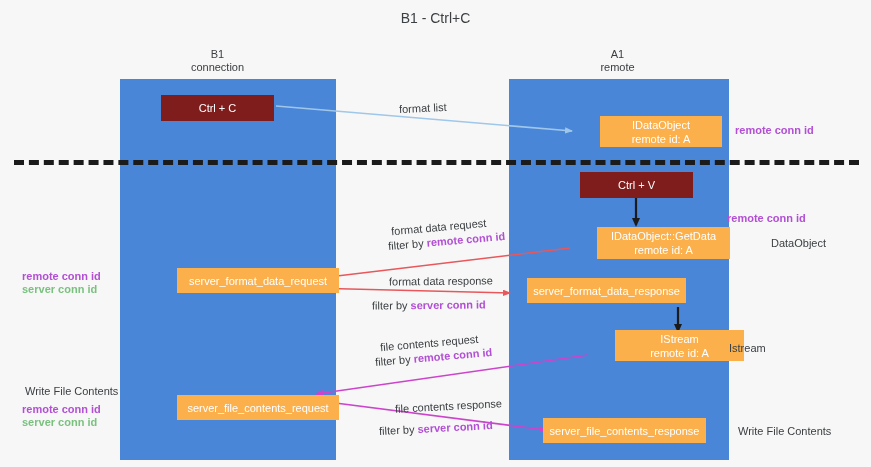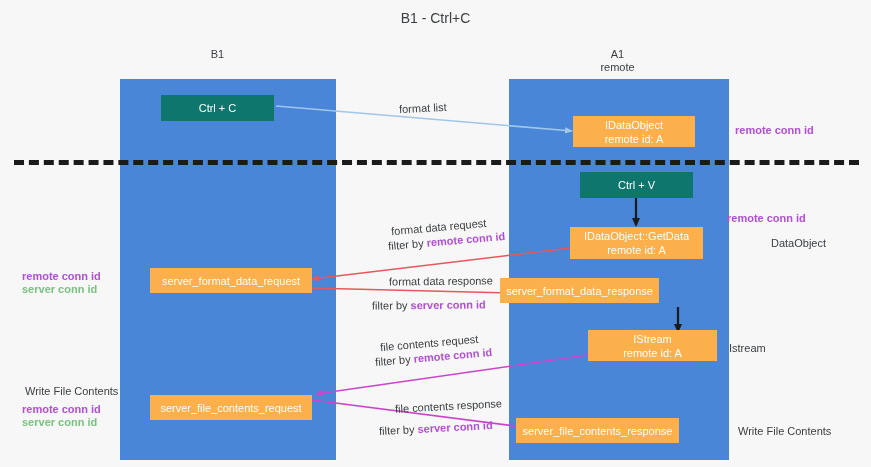--- a/index.html
+++ b/index.html
@@ -19,22 +19,22 @@
   .lane-hdr{position:absolute;text-align:center;font-size:11px;line-height:13px;color:#3c4043;}
 
   
   .box{
     position:absolute;box-sizing:border-box;
     display:flex;flex-direction:column;
     align-items:center;justify-content:center;
     color:#ffffff;font-size:11px;line-height:14px;
     text-align:center;z-index:5;
   }
-  .box.green{background:#0f766e;align-items:center;}
-  .box.orange{background:#fbb04c;}
+  .box.green{background:#7f1d1d;align-items:center;}
+  .box.orange{background:#fbb04c;margin-left:27px;}
   .box .l2{font-size:11px;}
 
   
   .lbl{position:absolute;font-size:11px;line-height:14px;color:#3c4043;white-space:nowrap;z-index:6;}
   .lbl.purple{color:#b24fd4;font-weight:bold;}
   .lbl.green{color:#7ac17f;font-weight:bold;}
   .lbl b.purple{color:#b24fd4;}
 
   #title{
     position:absolute;top:8px;left:0;width:871px;
@@ -48,20 +48,21 @@
 <body>
 
 <div id="stage">
 
   <div id="title">
     <div>B1 - Ctrl+C</div>
   </div>
 
   <div class="lane-hdr" style="left:150px;top:48px;width:135px;">
     <div>B1</div>
+    <div>connection</div>
   </div>
   <div class="lane-hdr" style="left:550px;top:48px;width:135px;">
     <div>A1</div>
     <div>remote</div>
   </div>
 
   <div class="lane" style="left:120px;top:79px;width:216px;height:381px;"></div>
   <div class="lane" style="left:509px;top:79px;width:220px;height:381px;"></div>
 
   <svg id="wires" viewBox="0 0 871 467">

